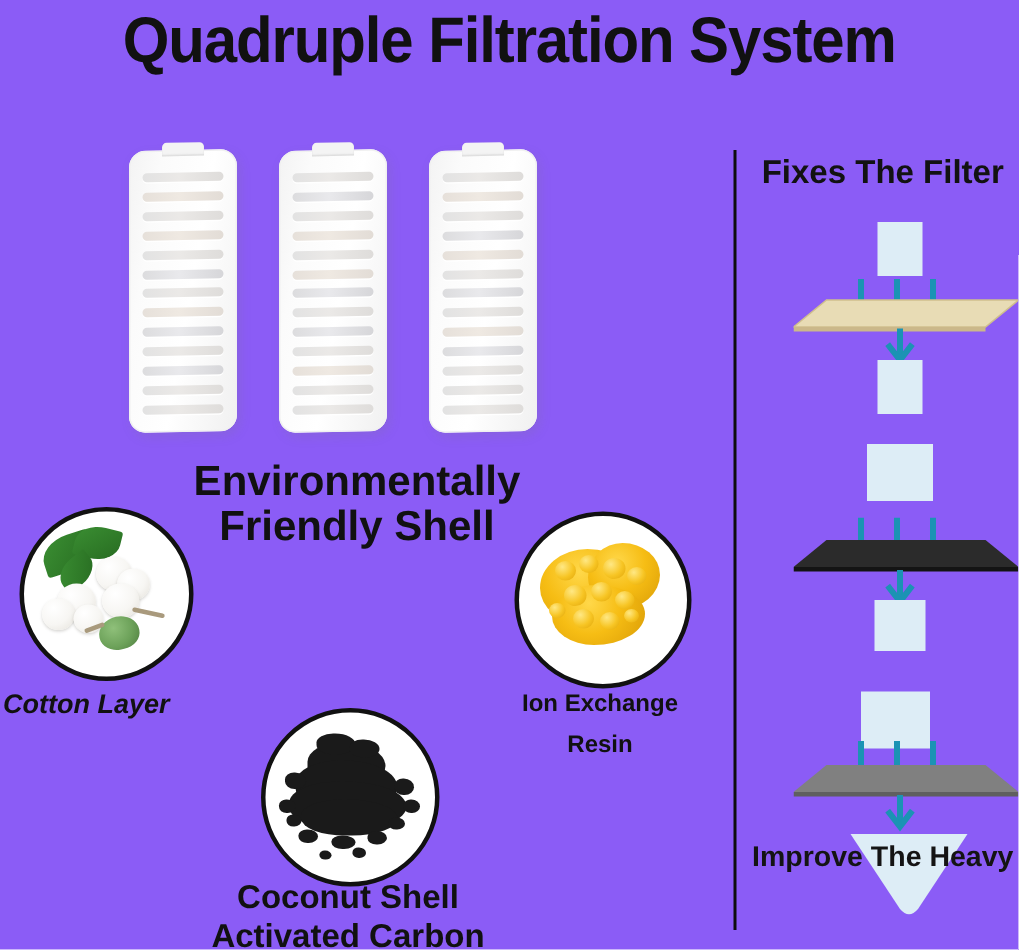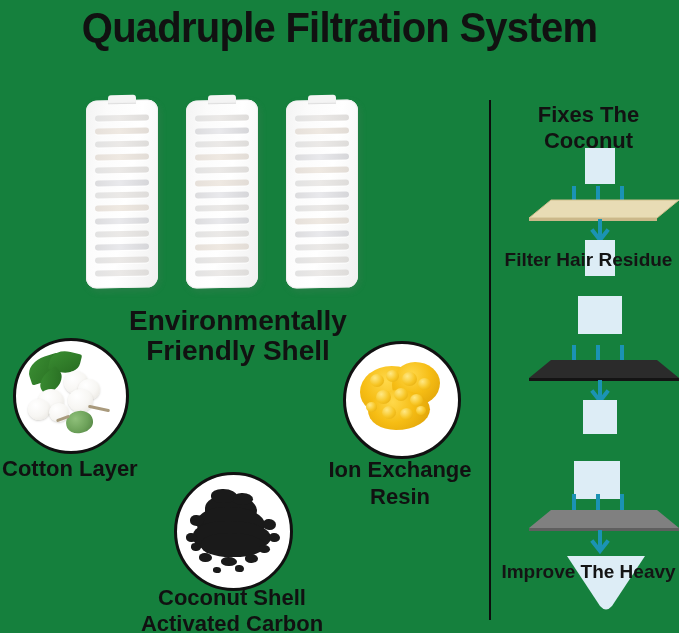--- a/index.html
+++ b/index.html
@@ -8,21 +8,21 @@
     background: #ffffff;
   }
   body {
     font-family: "Liberation Sans", sans-serif;
     -webkit-font-smoothing: antialiased;
   }
   #page {
     position: relative;
     width: 679px;
     height: 633px;
-    background: #15803d;
+    background: #8b5cf6;
     overflow: hidden;
   }
 
   
   .title {
     position: absolute;
     left: 0;
     top: 2px;
     width: 679px;
     text-align: center;
@@ -155,28 +155,28 @@
     position: absolute;
     font-weight: 700;
     color: #111111;
     line-height: 26px;
     white-space: pre-line;
   }
   .lbl-shell {
     left: 118px; top: 306px; width: 240px;
     text-align: center; font-size: 28px; line-height: 30px;
   }
-  .lbl-cotton { left: 2px; top: 456px; font-size: 22px; }
+  .lbl-cotton { left: 2px; top: 456px; font-size: 18px; font-style: italic; }
   .lbl-carbon {
     left: 133px; top: 585px; width: 198px;
     text-align: center; font-size: 22px; line-height: 26px;
   }
   .lbl-resin {
     left: 320px; top: 456px; width: 160px;
-    text-align: center; font-size: 22px; line-height: 27px;
+    text-align: center; font-size: 16px; line-height: 27px;
   }
 
   
   .panel-title {
     position: absolute;
     left: 498px; top: 102px; width: 181px;
     text-align: center;
     font-size: 22px;
     font-weight: 700;
     color: #121212;
@@ -349,21 +349,21 @@
       <div class="bead" style="left:64px; top:50px; width:13px; height:12px;"></div>
       <div class="bead" style="left:36px; top:62px; width:14px; height:13px;"></div>
       <div class="bead" style="left:54px; top:64px; width:13px; height:12px;"></div>
       <div class="bead" style="left:20px; top:58px; width:11px; height:10px;"></div>
       <div class="bead" style="left:70px; top:62px; width:10px; height:9px;"></div>
     </div>
   </div>
   <div class="lbl lbl-resin">Ion Exchange
 Resin</div>
 
-  <div class="panel-title">Fixes The Coconut</div>
+  <div class="panel-title">Fixes The Filter</div>
 
   <div class="water-block" style="left:585px; top:148px; width:30px; height:36px;"></div>
 
   <div class="arrows" style="left:565px; top:186px;">
     <svg viewBox="0 0 66 34" width="66" height="34" aria-hidden="true">
       <g stroke="#1b93b4" stroke-width="4" fill="none" stroke-linecap="square">
         <path d="M9 2 L9 26"></path>
           <path d="M2 19 L9 28 L16 19"></path>
         <path d="M33 2 L33 26"></path>
           <path d="M26 19 L33 28 L40 19"></path>
@@ -384,21 +384,20 @@
     <svg viewBox="0 0 20 26" width="20" height="26" aria-hidden="true">
       <g stroke="#1b93b4" stroke-width="4" fill="none" stroke-linecap="square">
         <path d="M10 1 L10 18"></path>
           <path d="M3 12 L10 21 L17 12"></path>
       </g>
     </svg>
   </div>
 
   <div class="water-block" style="left:585px; top:240px; width:30px; height:36px;"></div>
 
-  <div class="stage-label" style="left:498px; top:248px;">Filter Hair Residue</div>
 
   <div class="water-block" style="left:578px; top:296px; width:44px; height:38px;"></div>
 
   <div class="arrows" style="left:565px; top:345px;">
     <svg viewBox="0 0 66 34" width="66" height="34" aria-hidden="true">
       <g stroke="#1b93b4" stroke-width="4" fill="none" stroke-linecap="square">
         <path d="M9 2 L9 26"></path>
           <path d="M2 19 L9 28 L16 19"></path>
         <path d="M33 2 L33 26"></path>
           <path d="M26 19 L33 28 L40 19"></path>

